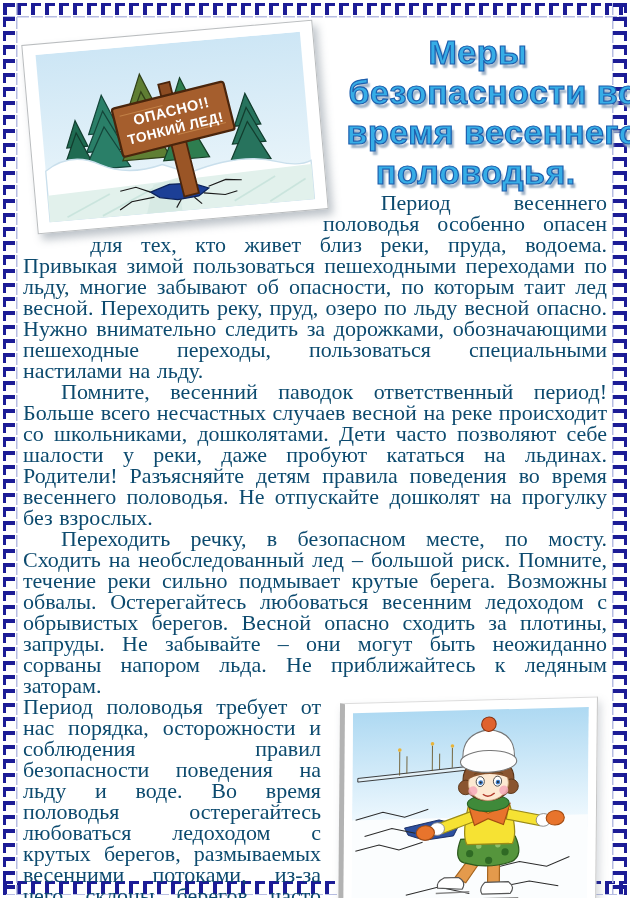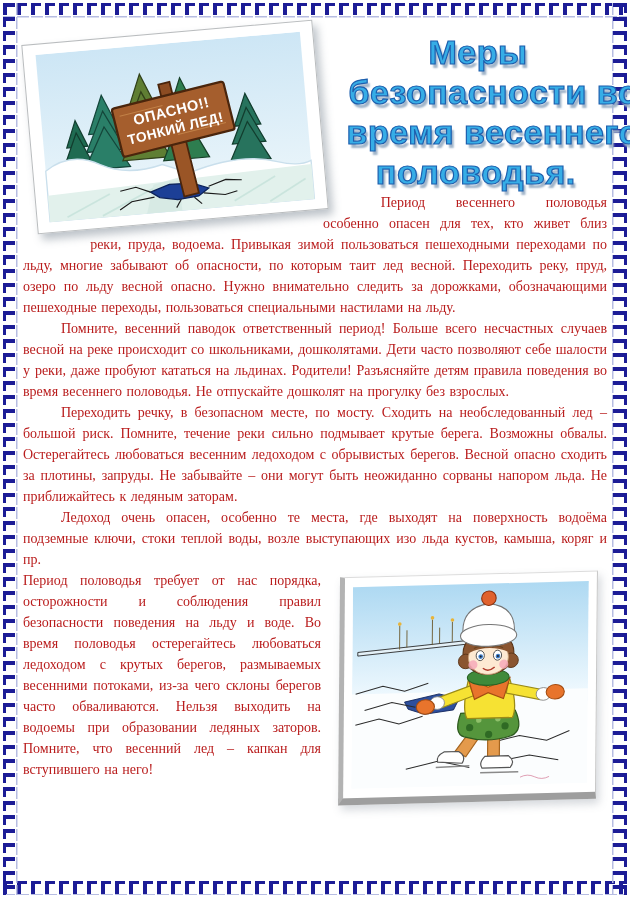--- a/index.html
+++ b/index.html
@@ -62,22 +62,22 @@
   .title{
     margin:0; padding-top:12px; text-align:center;
     font-family:"Liberation Sans","DejaVu Sans",sans-serif;
     font-weight:bold; font-size:34px; line-height:40px; letter-spacing:.5px;
     color:#36ade6; -webkit-text-stroke:1.2px #1d5fae;
     text-shadow:2.5px 3.5px 2px #9fb3c8;
   }
   .title div{white-space:nowrap;}
 
   .para{
-    margin:0; text-align:justify; font-size:14px; line-height:21px;
-    color:#b91c1c; text-indent:38px; word-spacing:1px;
+    margin:0; text-align:justify; font-size:22px; line-height:21px;
+    color:#0c4a6e; text-indent:38px; word-spacing:1px;
   }
   .para.no-indent{text-indent:0;font-family:Liberation Serif, serif;}
 
   .float-right-card{float:right; width:278px; height:242px; margin:0 0 2px 8px;}
   .card2{
     width:258px; height:228px; margin:4px 0 0 10px; padding:8px;
     border-top:1px solid #dcdcdc; border-right:1px solid #c6c6c6;
     border-left:5px solid #b3b3b3; border-bottom:7px solid #9e9e9e;
     box-shadow:3px 5px 8px rgba(90,105,120,.25);
     transform:rotate(-1.5deg) skewX(-2deg);
@@ -174,21 +174,20 @@
     <h1 class="title">
       <div>Меры</div>
       <div>безопасности во</div>
       <div>время весеннего</div>
       <div>половодья.</div>
     </h1>
 
     <p class="para">Период весеннего половодья особенно опасен для тех, кто живет близ реки, пруда, водоема. Привыкая зимой пользоваться пешеходными переходами по льду, многие забывают об опасности, по которым таит лед весной. Переходить реку, пруд, озеро по льду весной опасно. Нужно внимательно следить за дорожками, обозначающими пешеходные переходы, пользоваться специальными настилами на льду.</p>
     <p class="para">Помните, весенний паводок ответственный период! Больше всего несчастных случаев весной на реке происходит со школьниками, дошколятами. Дети часто позволяют себе шалости у реки, даже пробуют кататься на льдинах. Родители! Разъясняйте детям правила поведения во время весеннего половодья. Не отпускайте дошколят на прогулку без взрослых.</p>
     <p class="para">Переходить речку, в безопасном месте, по мосту. Сходить на необследованный лед – большой риск. Помните, течение реки сильно подмывает крутые берега. Возможны обвалы. Остерегайтесь любоваться весенним ледоходом с обрывистых берегов. Весной опасно сходить за плотины, запруды. Не забывайте – они могут быть неожиданно сорваны напором льда. Не приближайтесь к ледяным заторам.</p>
-    <p class="para">Ледоход очень опасен, особенно те места, где выходят на поверхность водоёма подземные ключи, стоки теплой воды, возле выступающих изо льда кустов, камыша, коряг и пр.</p>
 
     <div class="float-right-card">
       <div class="card card2">
         <svg viewBox="0 0 260 222" aria-hidden="true">
           <defs>
             <linearGradient id="sky2" x1="0" y1="0" x2="0" y2="1">
               <stop offset="0" stop-color="#aeD9f2"></stop>
                 <stop offset="1" stop-color="#f4fbff"></stop>
             </linearGradient>
           </defs>

